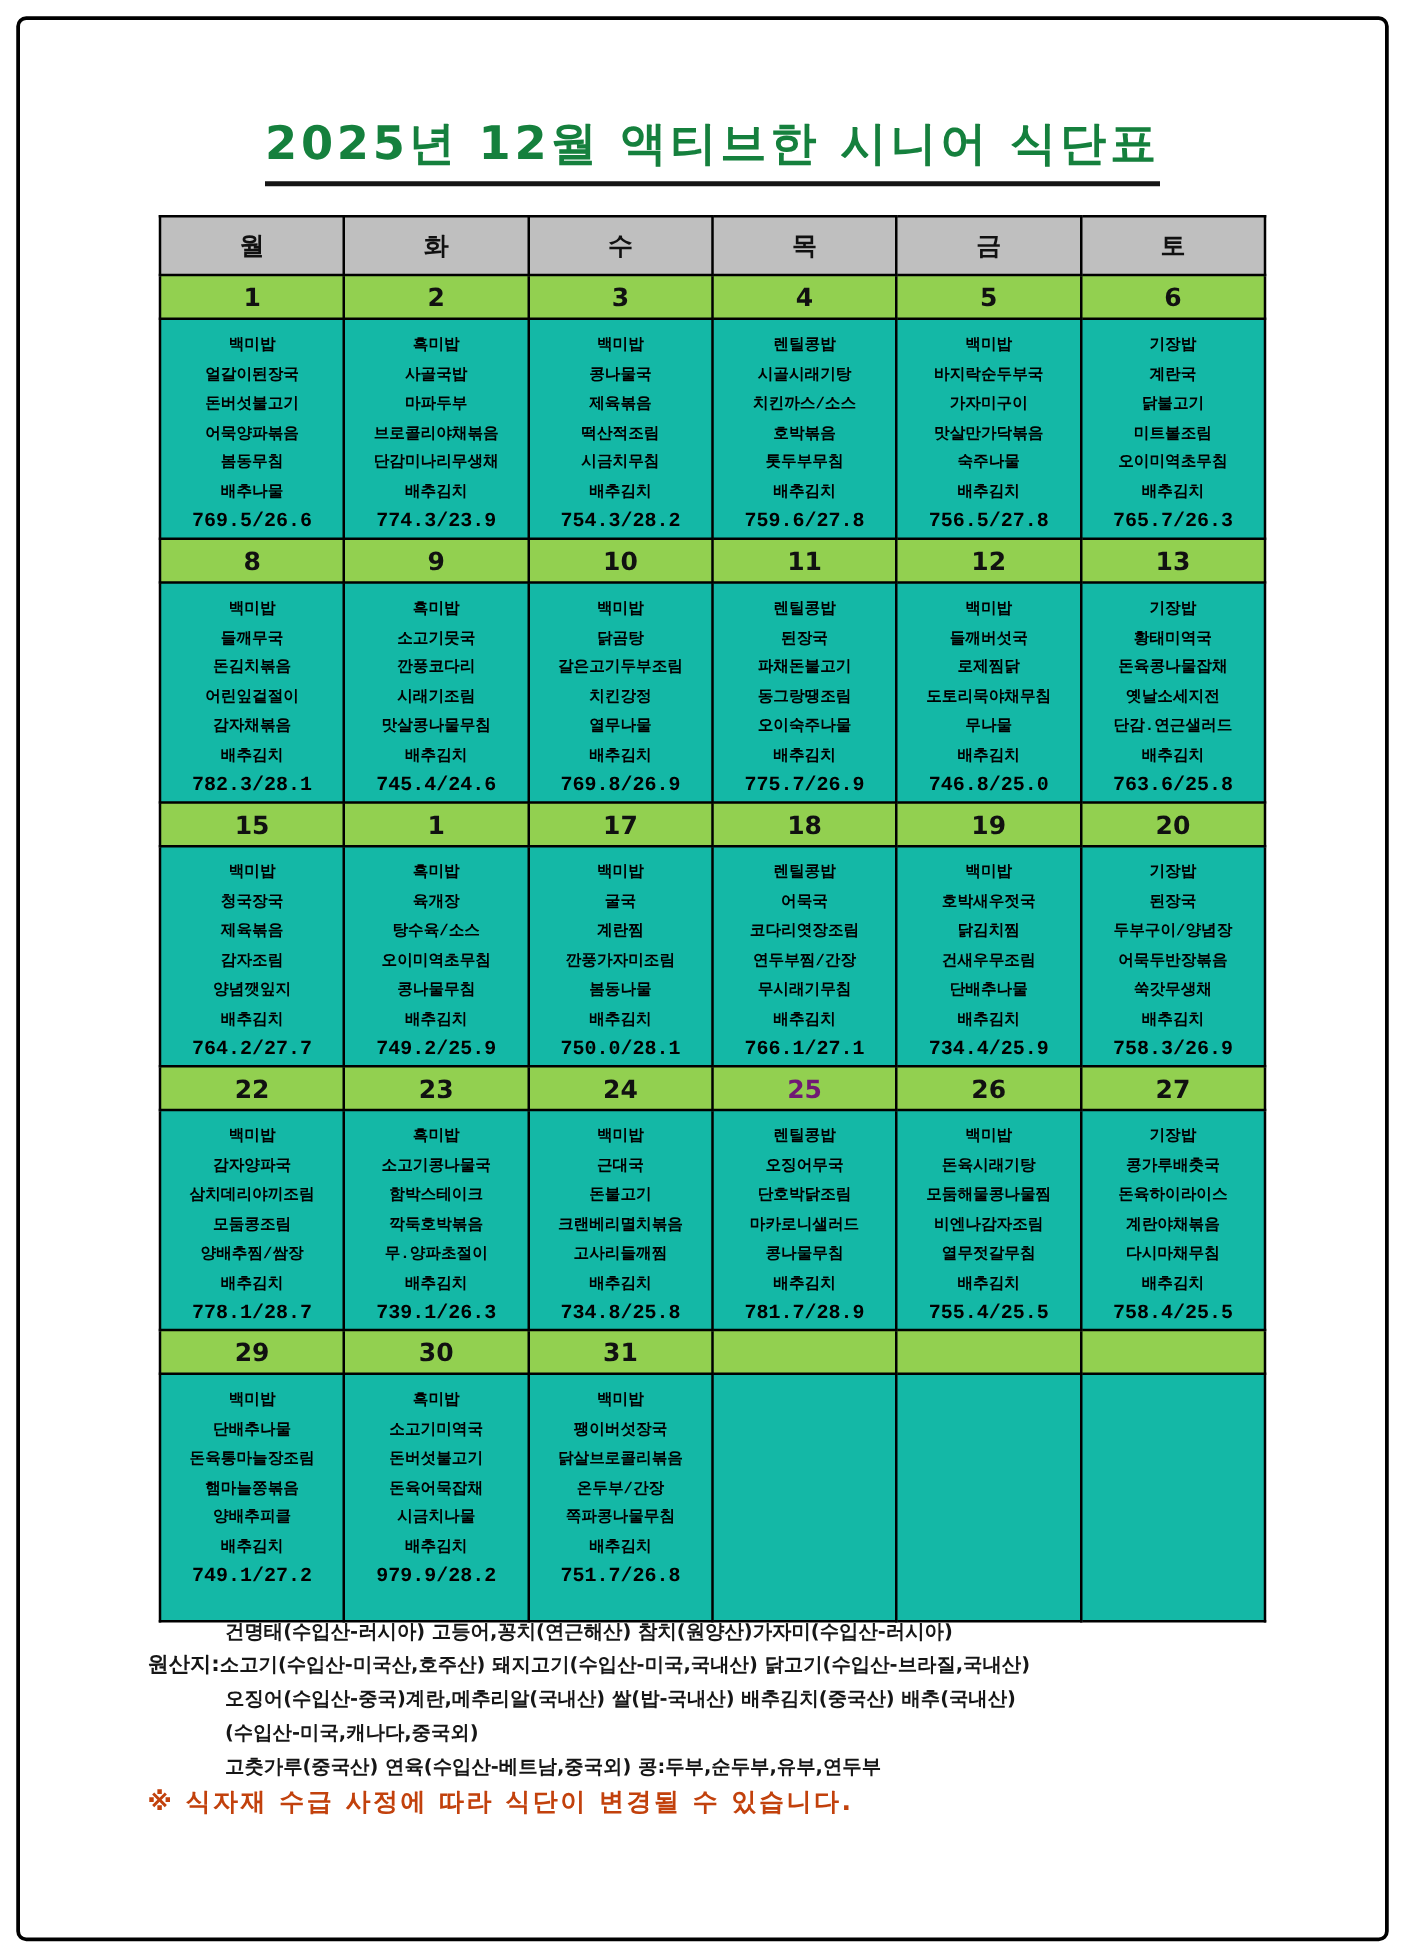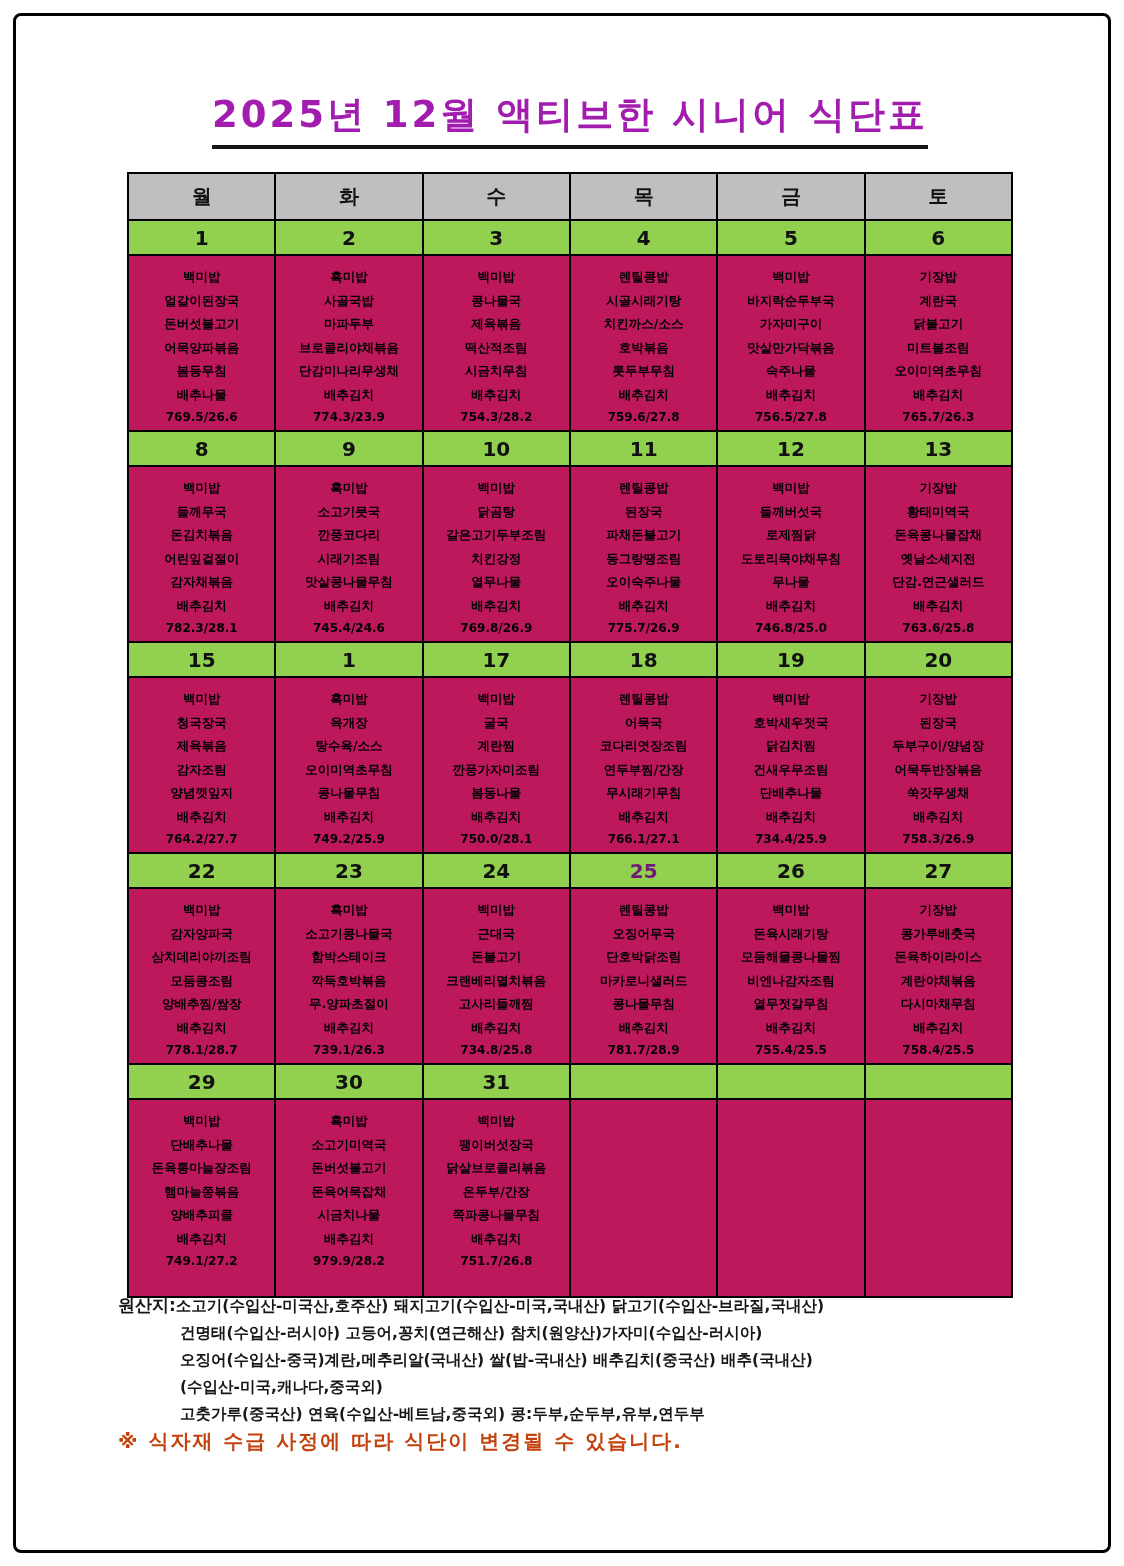--- a/index.html
+++ b/index.html
@@ -6,43 +6,43 @@
   body{
     width:1124px;height:1566px;position:relative;background:#ffffff;
     font-family:"DejaVu Sans","Liberation Sans",sans-serif;color:#000;
   }
   .frame{
     position:absolute;left:13px;top:13px;width:1092px;height:1534px;
     border:3px solid #000;border-radius:8px;pointer-events:none;
   }
   .title-wrap{position:absolute;left:127px;top:90px;width:886px;text-align:center;}
   .title-wrap span{
-    display:inline-block;font-size:37px;font-weight:800;letter-spacing:3px;color:#a21caf;
+    display:inline-block;font-size:37px;font-weight:800;letter-spacing:3px;color:#15803d;
     border-bottom:4px solid #151515;padding-bottom:5px;white-space:nowrap;
   }
   table.cal{
     position:absolute;left:127px;top:172px;width:886px;
     border-collapse:collapse;table-layout:fixed;
   }
   table.cal th,table.cal td{border:2px solid #000;padding:0;}
   table.cal th{
     height:45px;background:#bfbfbf;font-size:20px;font-weight:800;text-align:center;color:#111;
   }
   td.date-cell{
     height:33px;background:#92d050;font-size:20px;font-weight:800;text-align:center;color:#111;
   }
   td.date-cell.red{color:#701a75;}
-  td.menu-cell{height:174px;vertical-align:top;background:#be185d;}
+  td.menu-cell{height:174px;vertical-align:top;background:#14b8a6;font-family:Liberation Mono, monospace;}
   tr.last-week td.menu-cell{height:196px;}
   .menu-inner{padding-top:9px;}
   .menu-line{
     font-size:12.5px;font-weight:700;text-align:center;line-height:23.5px;
     white-space:nowrap;overflow:hidden;
   }
-  .kcal-line{font-size:12px;font-weight:700;text-align:center;line-height:23.5px;}
+  .kcal-line{font-size:16px;font-weight:700;text-align:center;line-height:23.5px;}
   .footer{position:absolute;left:118px;top:1292px;width:910px;color:#161616;}
   .origin-line{font-size:15.5px;font-weight:700;line-height:27px;white-space:nowrap;}
   .origin-line .label{font-size:17px;font-weight:800;}
   .origin-cont{padding-left:62px;}
   .notice{
     position:absolute;left:118px;top:1428px;color:#c2410c;
     font-size:20px;font-weight:800;letter-spacing:2px;white-space:nowrap;
   }
 </style>
 </head>
@@ -413,22 +413,22 @@
           </div>
         </td>
         <td class="menu-cell"></td>
         <td class="menu-cell"></td>
         <td class="menu-cell"></td>
       </tr>
     </tbody>
 </table>
 
 <div class="footer">
+  <div class="origin-line origin-cont">건명태(수입산-러시아) 고등어,꽁치(연근해산) 참치(원양산)가자미(수입산-러시아)</div>
   <div class="origin-line">
     <span class="label">원산지:</span><span>소고기(수입산-미국산,호주산) 돼지고기(수입산-미국,국내산) 닭고기(수입산-브라질,국내산)</span>
   </div>
-  <div class="origin-line origin-cont">건명태(수입산-러시아) 고등어,꽁치(연근해산) 참치(원양산)가자미(수입산-러시아)</div>
   <div class="origin-line origin-cont">오징어(수입산-중국)계란,메추리알(국내산) 쌀(밥-국내산) 배추김치(중국산) 배추(국내산)</div>
   <div class="origin-line origin-cont">(수입산-미국,캐나다,중국외)</div>
   <div class="origin-line origin-cont">고춧가루(중국산) 연육(수입산-베트남,중국외) 콩:두부,순두부,유부,연두부</div>
 </div>
 
 <div class="notice">※ 식자재 수급 사정에 따라 식단이 변경될 수 있습니다.</div>
 
 </body></html>

